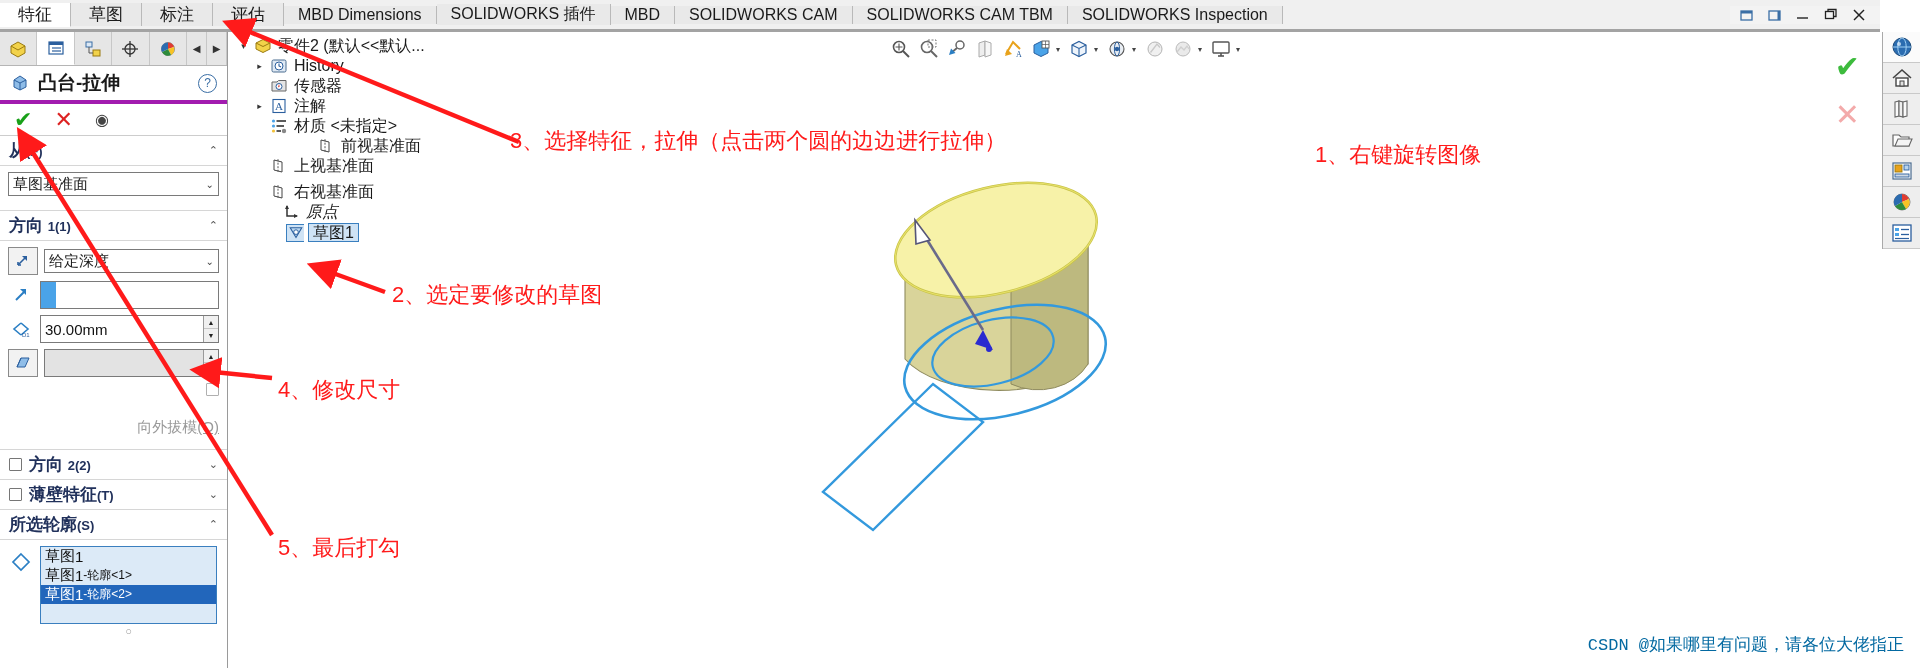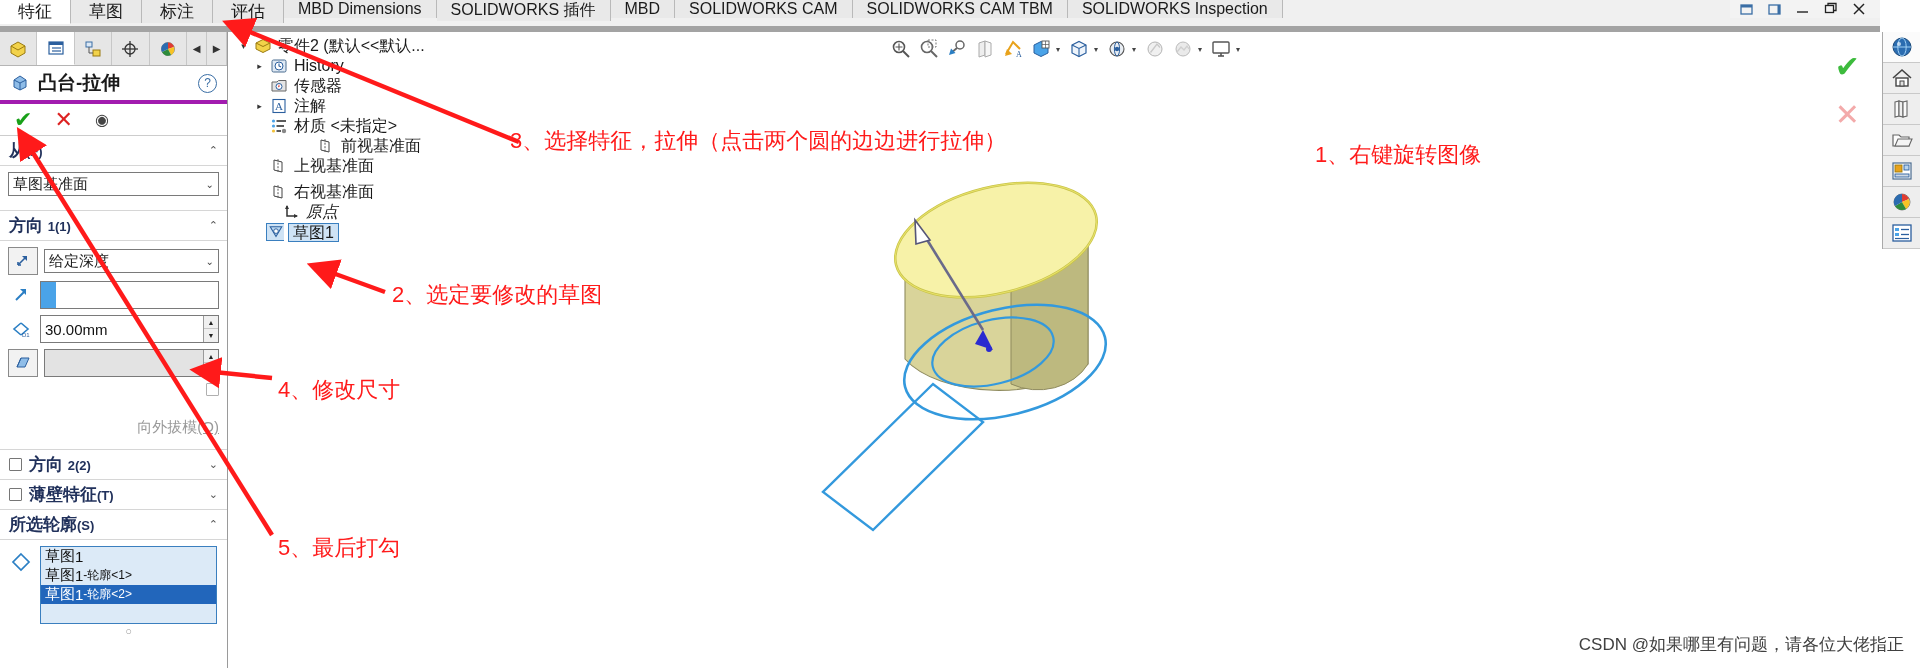--- a/index.html
+++ b/index.html
@@ -10,22 +10,22 @@
     font-family: "Liberation Sans", "DejaVu Sans", sans-serif;
     font-size: 15px;
     color: #1a1a1a;
   }
   #app { position: relative; width: 1920px; height: 668px; }
 
   
   .tabbar {
     position: absolute; left: 0; top: 0; width: 1880px; height: 32px;
     background: #f0f0f0;
-    border-bottom: 6px solid #a3a3a3;
-    display: flex; align-items: flex-start;
+    border-bottom: 3px solid #a3a3a3;
+    display: flex; align-items: center;
   }
   .tab {
     display: flex; align-items: center; justify-content: center;
     padding: 0 14px;
     font-size: 16px;
     color: #1a1a1a;
     background: #e9e9e9;
     border-right: 1px solid #b9b9b9;
     white-space: nowrap;
     cursor: default;
@@ -234,21 +234,21 @@
   .anno {
     position: absolute;
     color: #ff1a1a;
     font-size: 22px;
     font-family: "Liberation Sans", "DejaVu Sans", sans-serif;
     white-space: nowrap;
     pointer-events: none;
   }
   .watermark {
     position: absolute; right: 16px; bottom: 12px;
-    color: #404040; font-size: 17px; white-space: nowrap;
+    color: #0369a1; font-size: 17px; white-space: nowrap; font-family: Liberation Mono, monospace;
   }
   .svgoverlay { position: absolute; left: 0; top: 0; width: 1920px; height: 668px; pointer-events: none; }
 </style>
 </head>
 <body>
 
 <div id="app">
 
   <div class="tabbar">
     <div class="tab cn active">
@@ -614,21 +614,21 @@
       <span class="ic">
           <svg width="18" height="18" viewBox="0 0 18 18">
             <path d="M5 3 L5 13 L15 13" fill="none" stroke="#333" stroke-width="1.5"></path>
             <polygon points="5,2 7,6 3,6" fill="#333"></polygon>
             <polygon points="16,13 12,15 12,11" fill="#333"></polygon>
           </svg>
         </span>
       <span class="tx">原点</span>
     </div>
 
-    <div class="tnode selnode" style="padding-left:20px;">
+    <div class="tnode selnode" style="padding-left:40px;align-items:flex-end;">
       <span class="tw"></span>
       <span class="ic">
           <svg width="16" height="16" viewBox="0 0 18 18">
             <path d="M2.5 3 L15.5 3 L9 14 Z" fill="#bcd8f0" stroke="#2b5f9e" stroke-width="1.2"></path>
             <circle cx="9" cy="8" r="2.6" fill="#fff" stroke="#2b5f9e" stroke-width="1.1"></circle>
           </svg>
         </span>
       <span class="tx">草图1</span>
     </div>
   </div>

